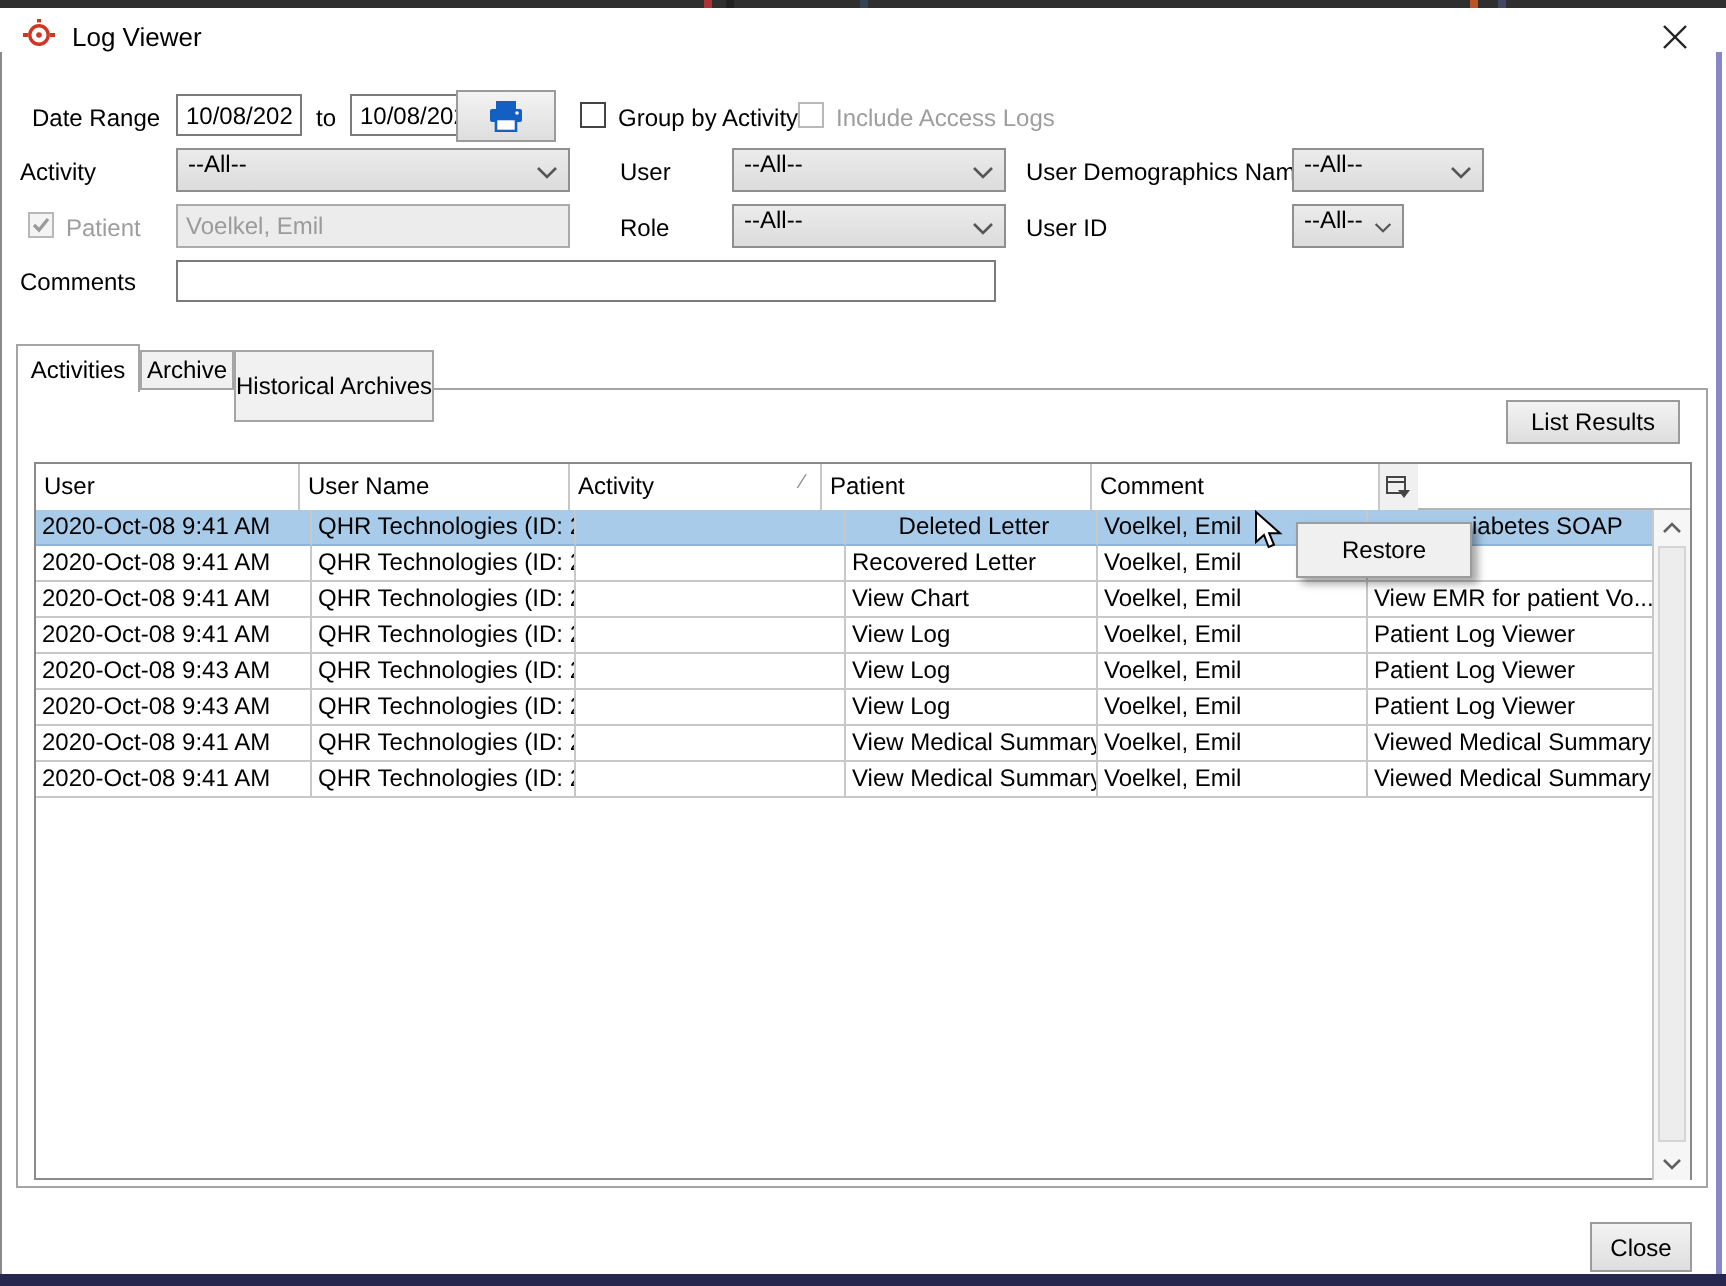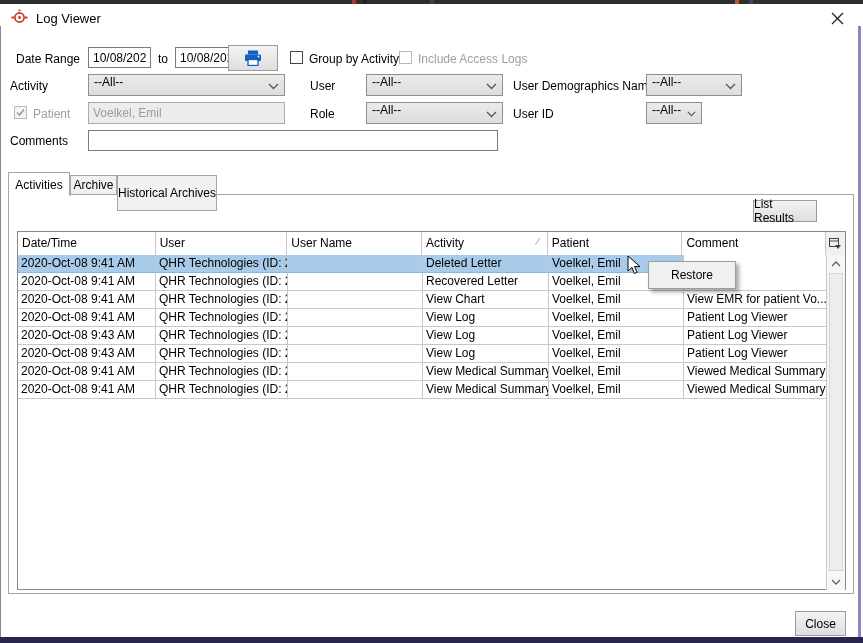--- a/index.html
+++ b/index.html
@@ -54,21 +54,21 @@
   .vscroll { position:absolute; right:0; top:23px; width:19px; height:335px; background:#f6f6f6; border-left:1px solid #c8c8c8; }
   .sb-btn { position:absolute; left:0; width:18px; height:17px; display:flex; align-items:center; justify-content:center; }
   .sb-up { top:0; } .sb-down { bottom:0; }
   .sb-thumb { position:absolute; left:2px; top:18px; width:14px; height:298px; background:#ededed; border:1px solid #d5d5d5; }
 
   
   .ctx { position:absolute; left:648px; top:261px; width:88px; height:28px; background:#f0f0f0; border:1px solid #9d9d9d; box-shadow:3px 3px 4px rgba(0,0,0,0.35); z-index:9; display:flex; align-items:center; justify-content:center; }
   .cursor { position:absolute; left:627px; top:255px; z-index:10; }
 
   .close-btn { left:795px; top:611px; width:51px; height:25px; }
-  .list-results { left:753px; top:200px; width:64px; height:22px; }
+  .list-results { left:753px; top:200px; width:87px; height:22px; }
   .print-btn { left:228px; top:45px; width:50px; height:26px; }
 </style>
 </head>
 <body>
 
 <div id="dialog">
 
   <div class="top-strip">
     <span class="speck" style="left:352px;background:#a33;"></span>
     <span class="speck" style="left:363px;background:#222;"></span>
@@ -161,21 +161,20 @@
 
   <div class="panel"></div>
   <div class="tab active" style="left:8px;top:172px;width:62px;height:24px;">Activities</div>
   <div class="tab" style="left:70px;top:175px;width:47px;height:20px;">Archive</div>
   <div class="tab" style="left:117px;top:175px;width:100px;height:36px;">Historical Archives</div>
 
   <div class="btn list-results">List Results</div>
 
   <div class="grid">
     <div class="thead">
-      <div class="th" style="width:138px;">Date/Time</div>
       <div class="th" style="width:132px;">User</div>
       <div class="th" style="width:135px;">User Name</div>
       <div class="th" style="width:126px;">
         <span>Activity</span>
         <span class="sortmark">∕</span>
       </div>
       <div class="th" style="width:135px;">Patient</div>
       <div class="th" style="width:144px;">Comment</div>
       <div class="th chooser" style="width:19px;">
         <svg width="13" height="12" viewBox="0 0 13 12">
@@ -185,22 +184,23 @@
         </svg>
       </div>
     </div>
 
     <div class="tbody">
 
     <div class="tr selected">
           <div class="td" style="width:138px;">2020-Oct-08 9:41 AM</div>
           <div class="td" style="width:132px;">QHR Technologies (ID: 2...</div>
           <div class="td" style="width:135px;"></div>
-          <div class="td" style="width:126px;">Deleted Letter</div>
-          <div class="td" style="width:135px;">Voelkel, Emil</div>
+          <div class="td" style="width:126px;text-align:center;">Deleted Letter</div>
+          <div class="td" style="width:135px;">Voelkel, Emil</div>
+          <div class="td" style="width: 144px; padding-left: 52px;">iabetes SOAP</div>
         </div>
         <div class="tr">
           <div class="td" style="width:138px;">2020-Oct-08 9:41 AM</div>
           <div class="td" style="width:132px;">QHR Technologies (ID: 2...</div>
           <div class="td" style="width:135px;"></div>
           <div class="td" style="width:126px;">Recovered Letter</div>
           <div class="td" style="width:135px;">Voelkel, Emil</div>
           <div class="td" style="width:144px;"></div>
         </div>
         <div class="tr">

